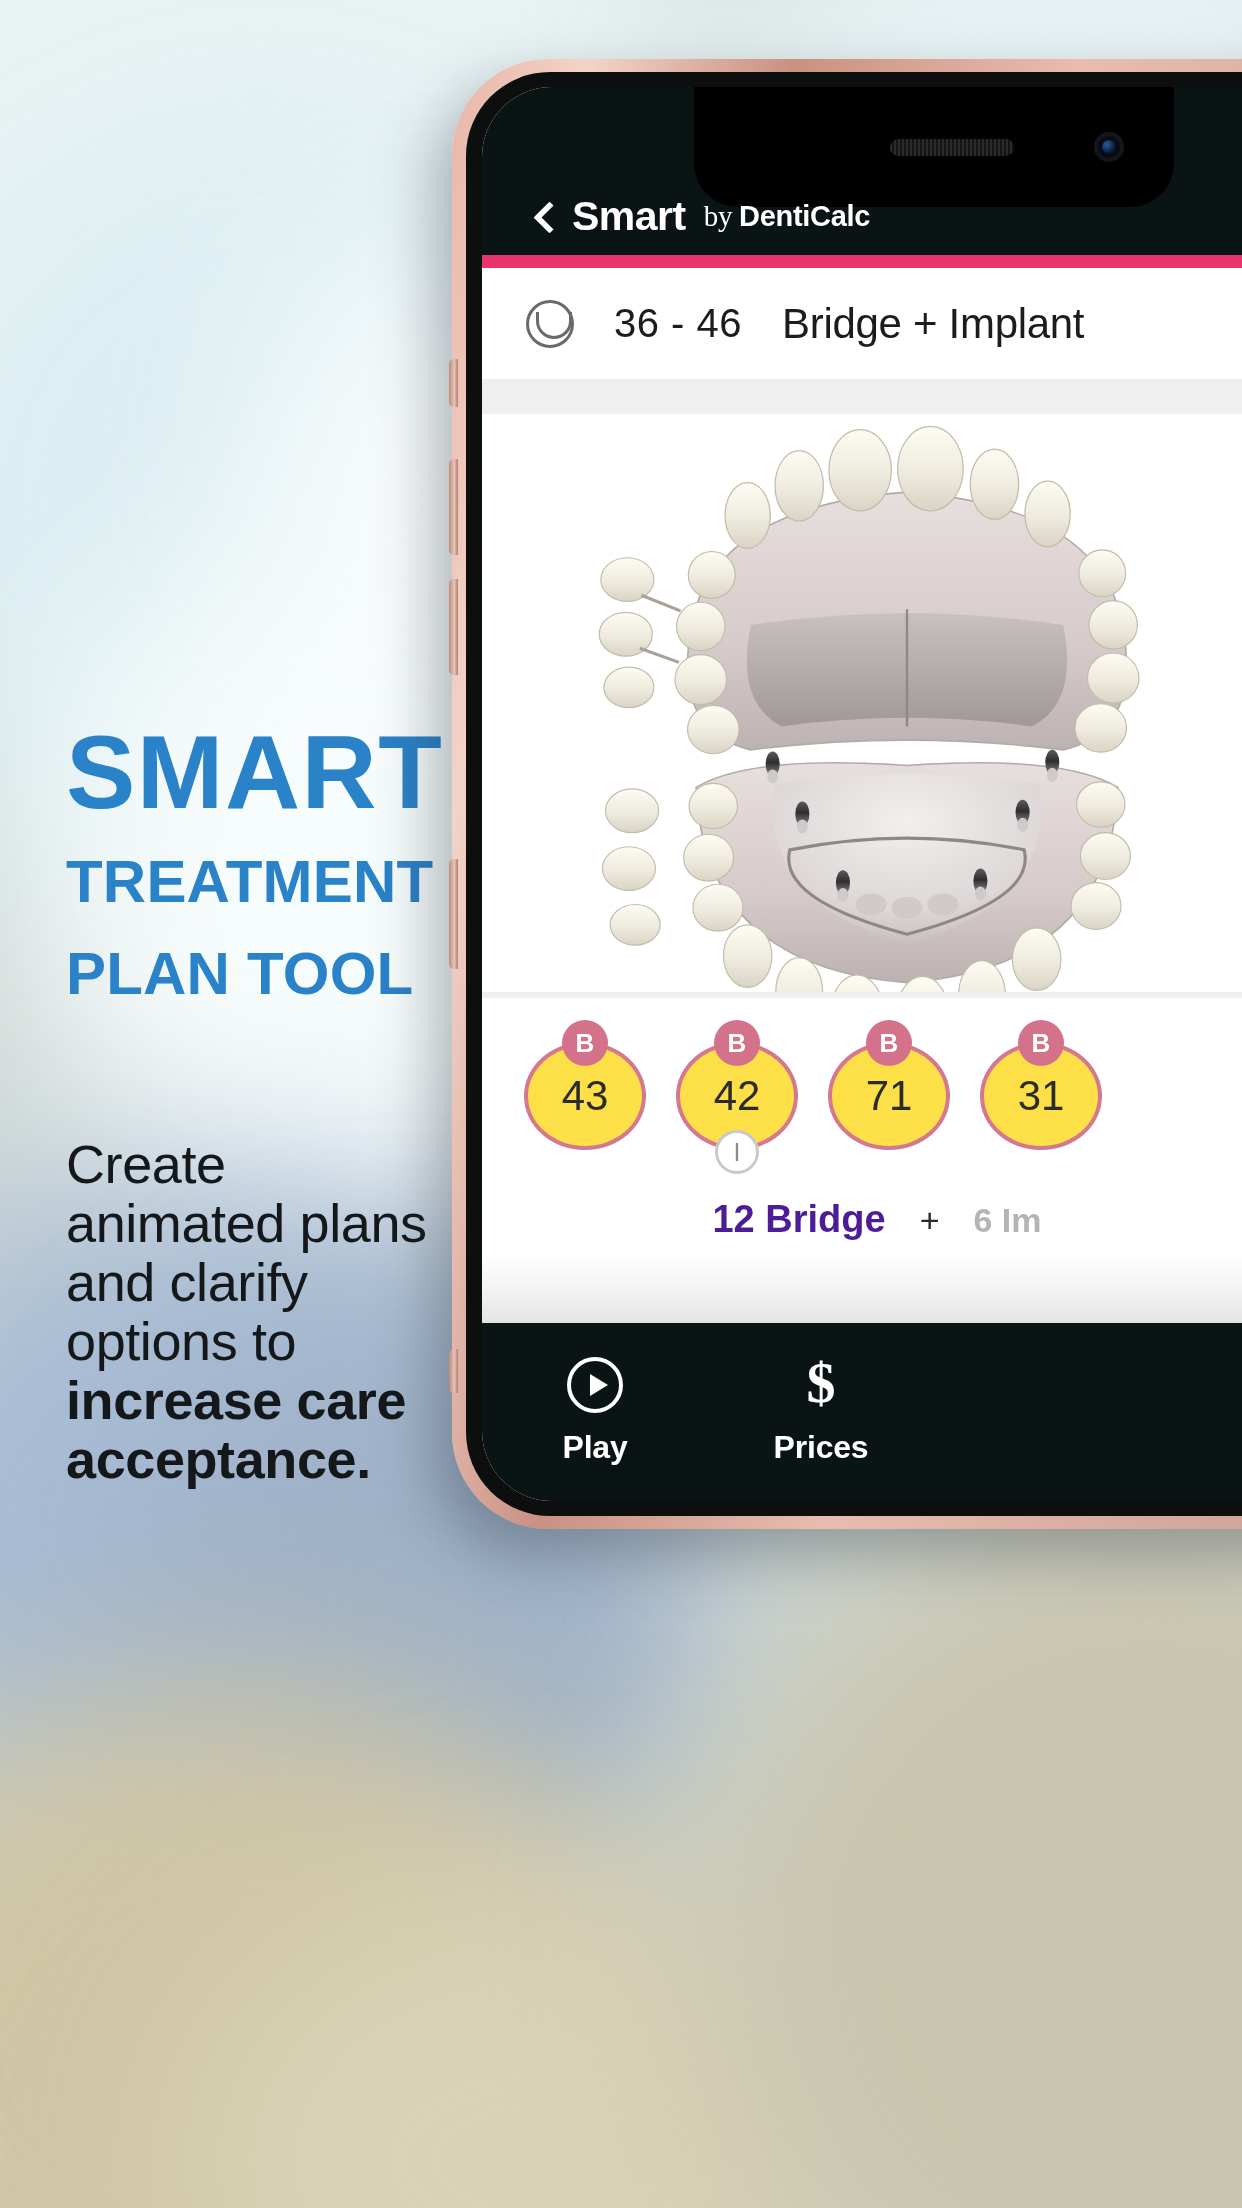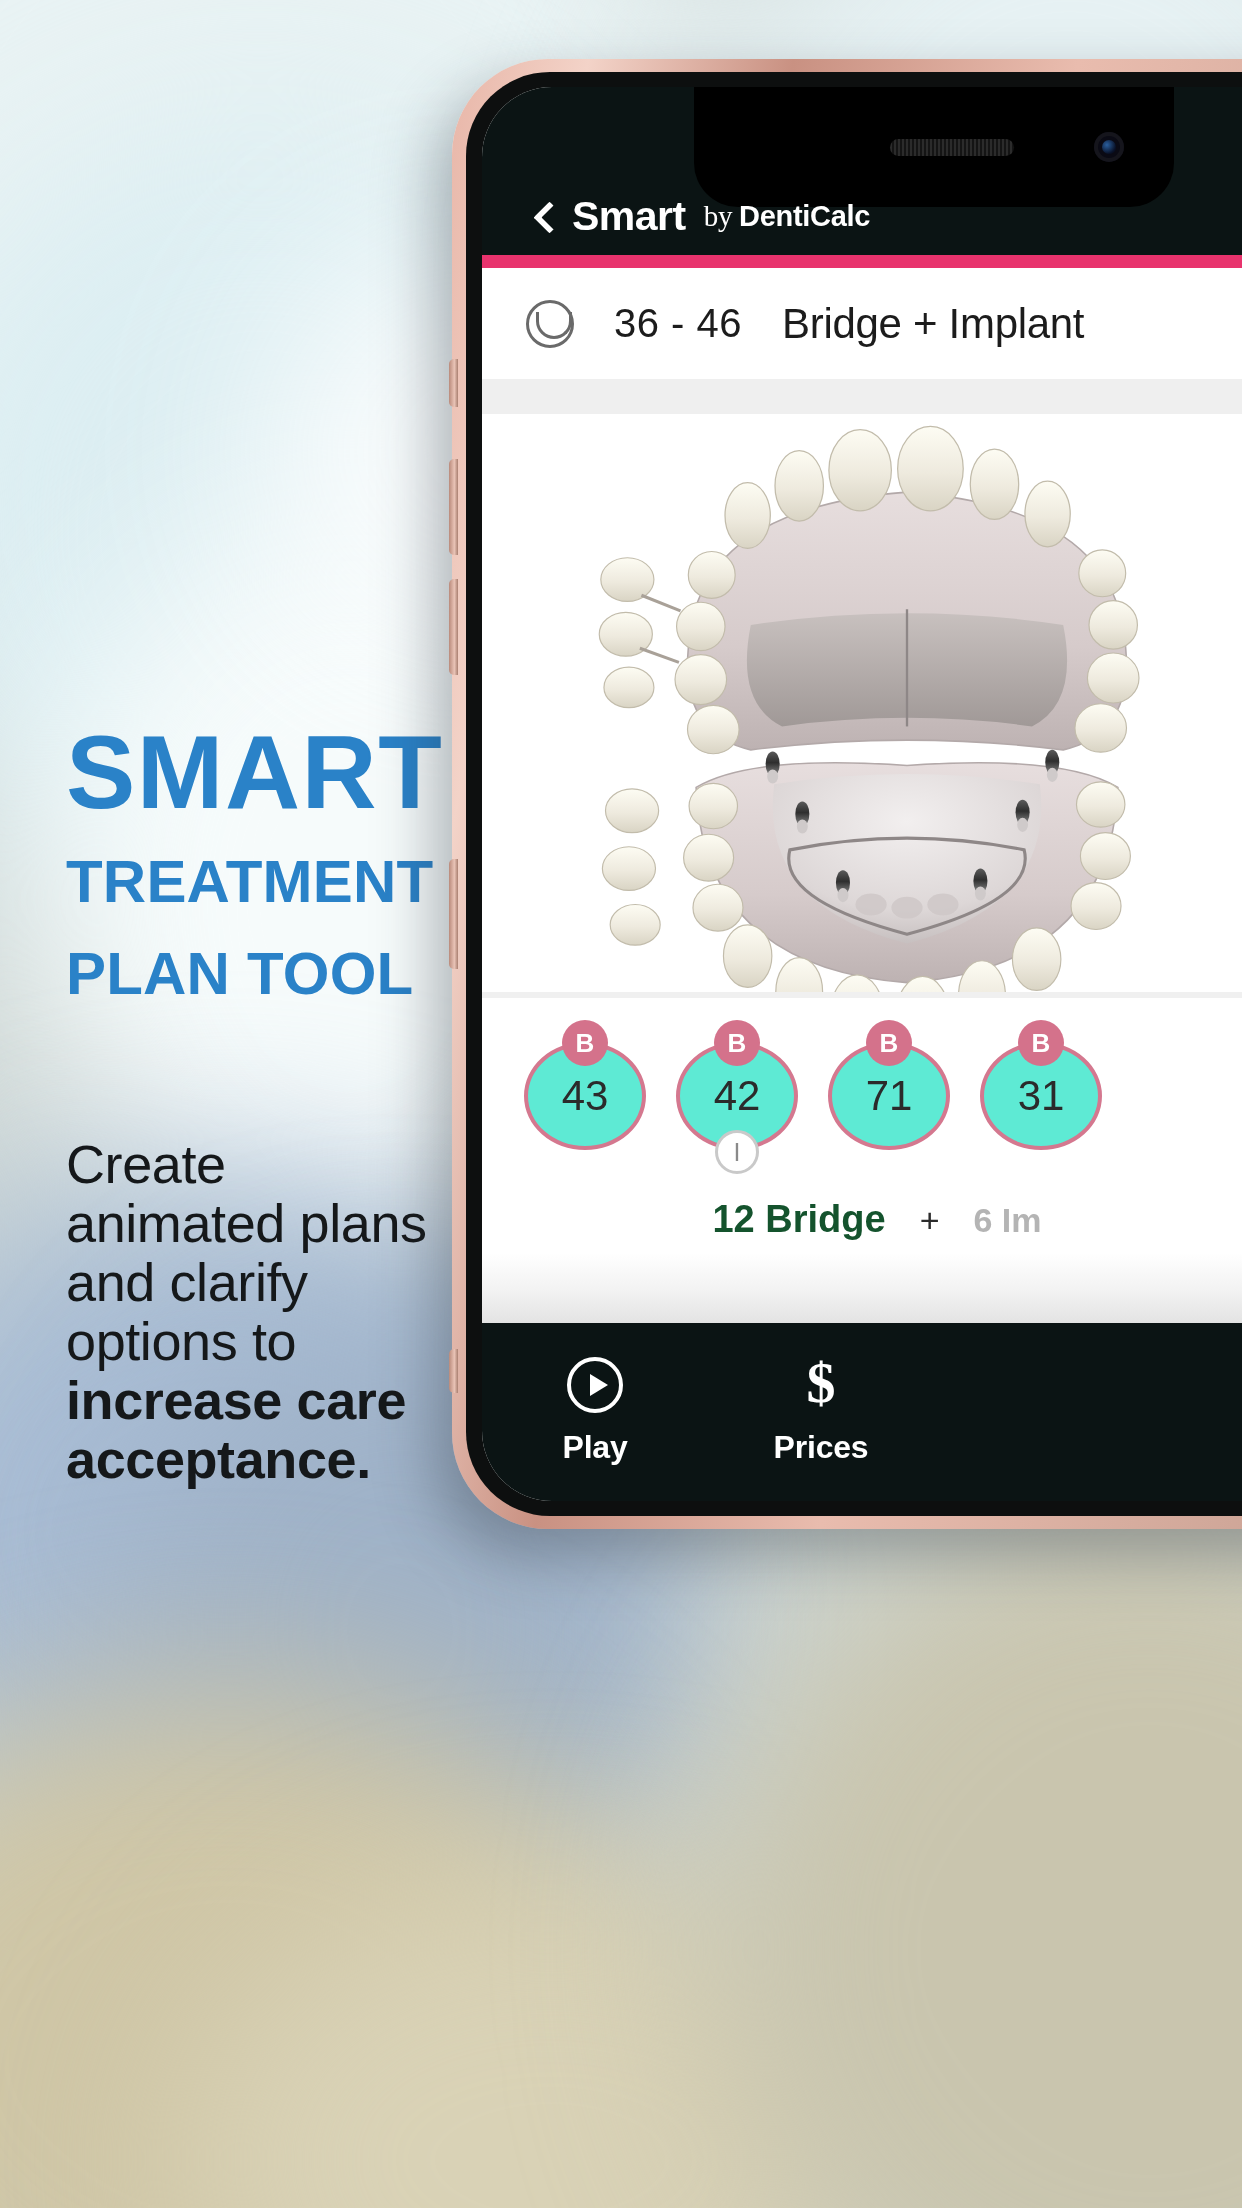--- a/index.html
+++ b/index.html
@@ -126,39 +126,39 @@
   #stage-inner { position:absolute; left:0; top:0; width:100%; height:100%; }
 
   
   #chip-divider { height:6px; background:#f0f0f0; flex:0 0 auto; }
   #chips-area { background:#fff; flex:0 0 auto; padding:44px 0 12px 0; }
   #chips { display:flex; gap:30px; padding-left:42px; }
   .chip { position:relative; width:122px; height:108px; flex:0 0 auto; }
   .chip-ring {
     position:absolute; inset:0; border:4px solid #d4788f; border-radius:50%;
     display:flex; align-items:center; justify-content:center;
-    font-size:42px; color:#2b2b2b; background:#5eead4;
+    font-size:42px; color:#2b2b2b; background:#fde047;
   }
   .chip-badge-top {
     position:absolute; top:-22px; left:50%; transform:translateX(-50%);
     width:46px; height:46px; border-radius:50%; background:#d4728b;
     color:#fff; font-size:26px; font-weight:bold;
     display:flex; align-items:center; justify-content:center; z-index:3;
   }
   .chip-badge-bot {
     position:absolute; bottom:-24px; left:50%; transform:translateX(-50%);
     width:44px; height:44px; border-radius:50%; background:#fff;
     border:3px solid #c9c9c9; color:#8a8a8a; font-size:25px;
     display:flex; align-items:center; justify-content:center; z-index:3;
   }
   #summary {
     display:flex; align-items:baseline; gap:34px;
     padding:48px 0 0 0; justify-content:center; padding-right:60px;
   }
-  .sum-bridge { color:#14532d; font-size:38px; font-weight:bold; }
+  .sum-bridge { color:#4c1d95; font-size:38px; font-weight:bold; }
   .sum-plus   { color:#2b2b2b; font-size:34px; }
   .sum-impl   { color:#b4b4b4; font-size:34px; font-weight:bold; }
 
   #fadebar { height:70px; flex:0 0 auto;
              background:linear-gradient(180deg,#ffffff 0%,#f2f2f2 55%,#e3e3e3 100%); }
 
   
   #bottomnav {
     height:178px; background:#0b1414; flex:0 0 auto;
     display:flex; align-items:flex-start; padding-top:34px;

